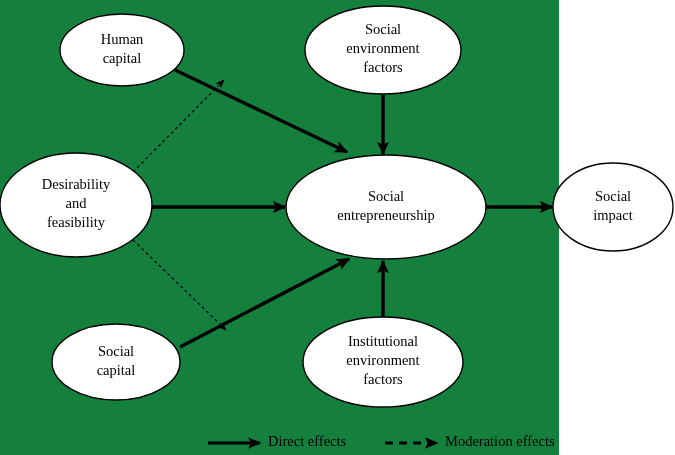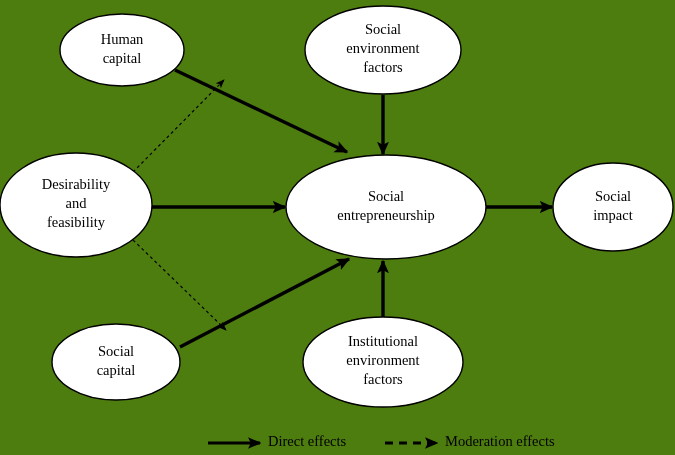--- a/index.html
+++ b/index.html
@@ -8,23 +8,23 @@
     background: #ffffff;
   }
   body {
     width: 675px;
     height: 455px;
     font-family: "Liberation Serif", "DejaVu Serif", serif;
     overflow: hidden;
   }
   #diagram-root {
     position: relative;
-    width: 675px;
+    width: 559px;
     height: 455px;
-    background: #4d7c0f;
+    background: #15803d;
   }
   svg.canvas {
     display: block;
     width: 675px;
     height: 455px;
   }
   .node-ellipse {
     fill: #ffffff;
     stroke: #000000;
     stroke-width: 1.4;

